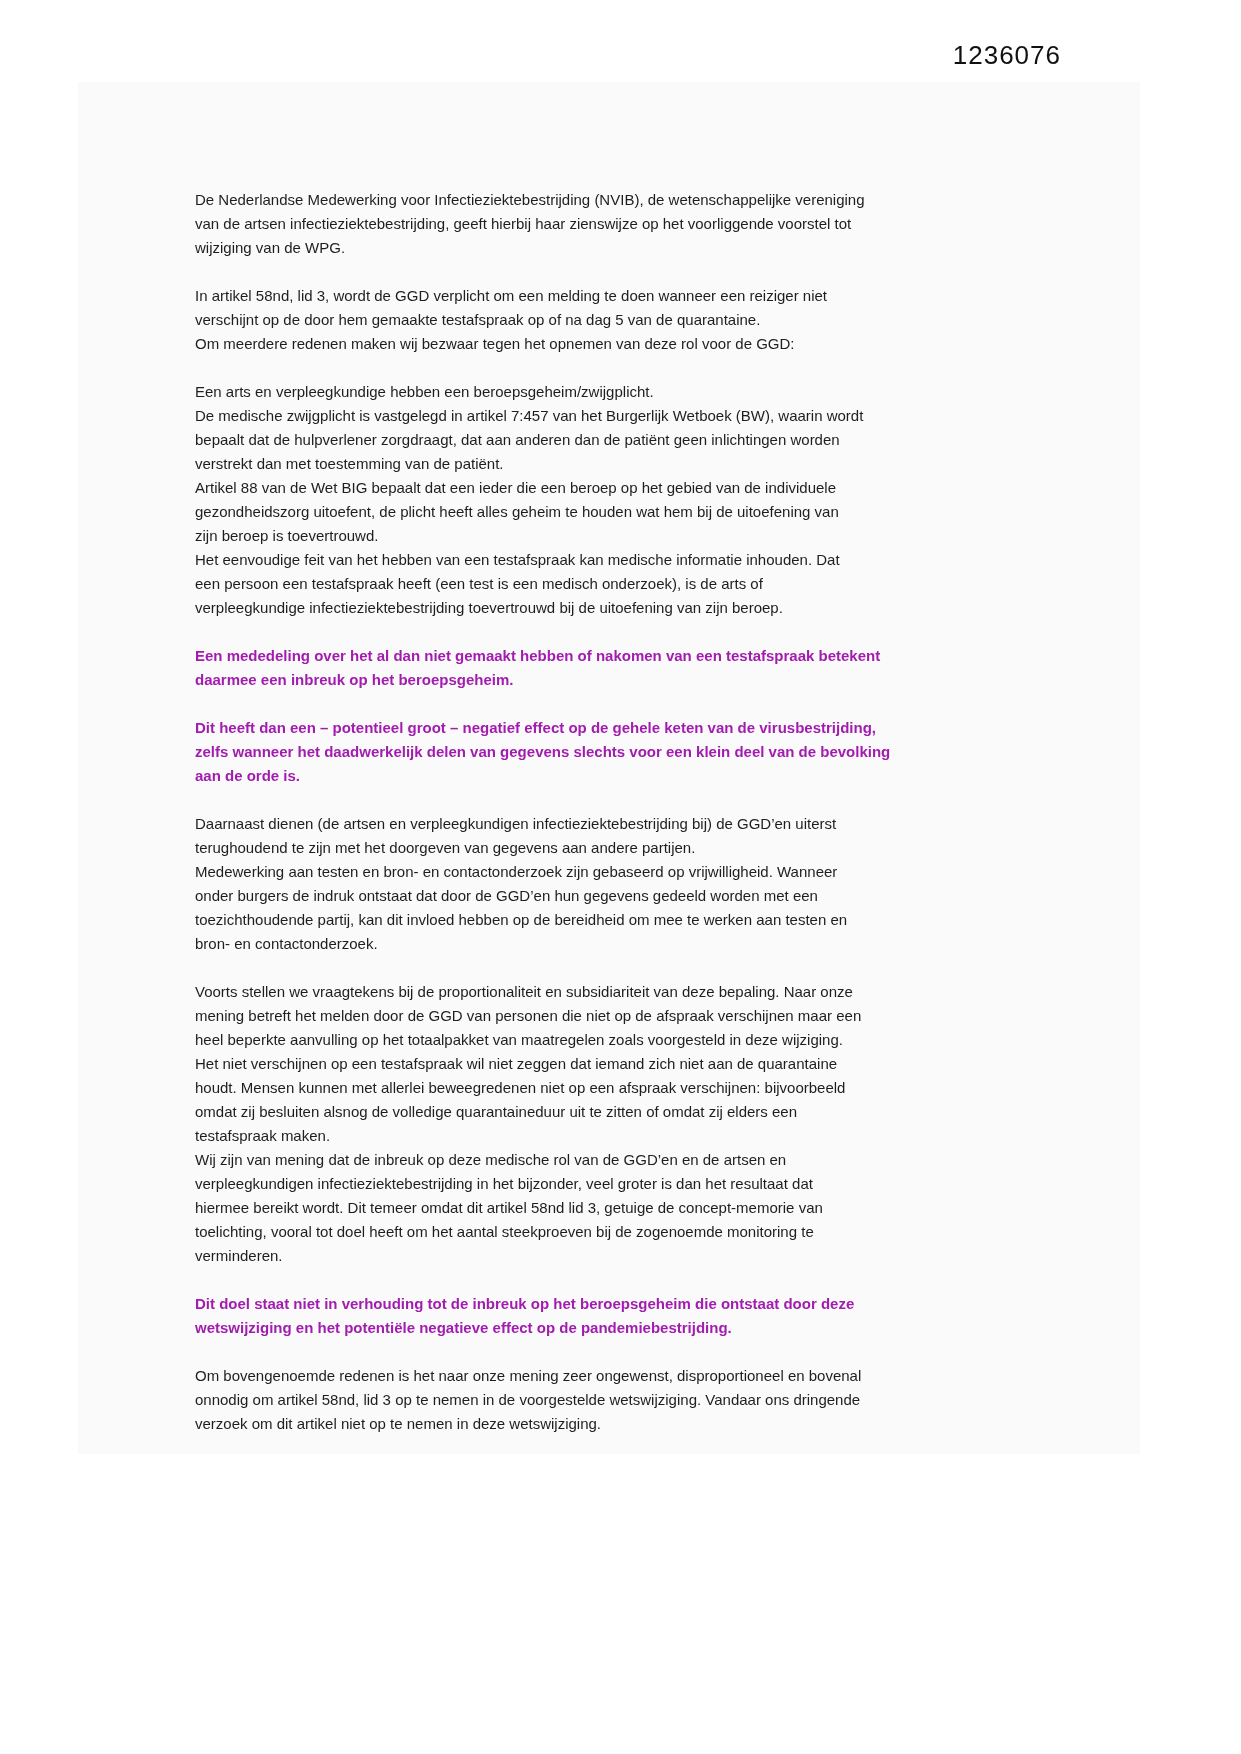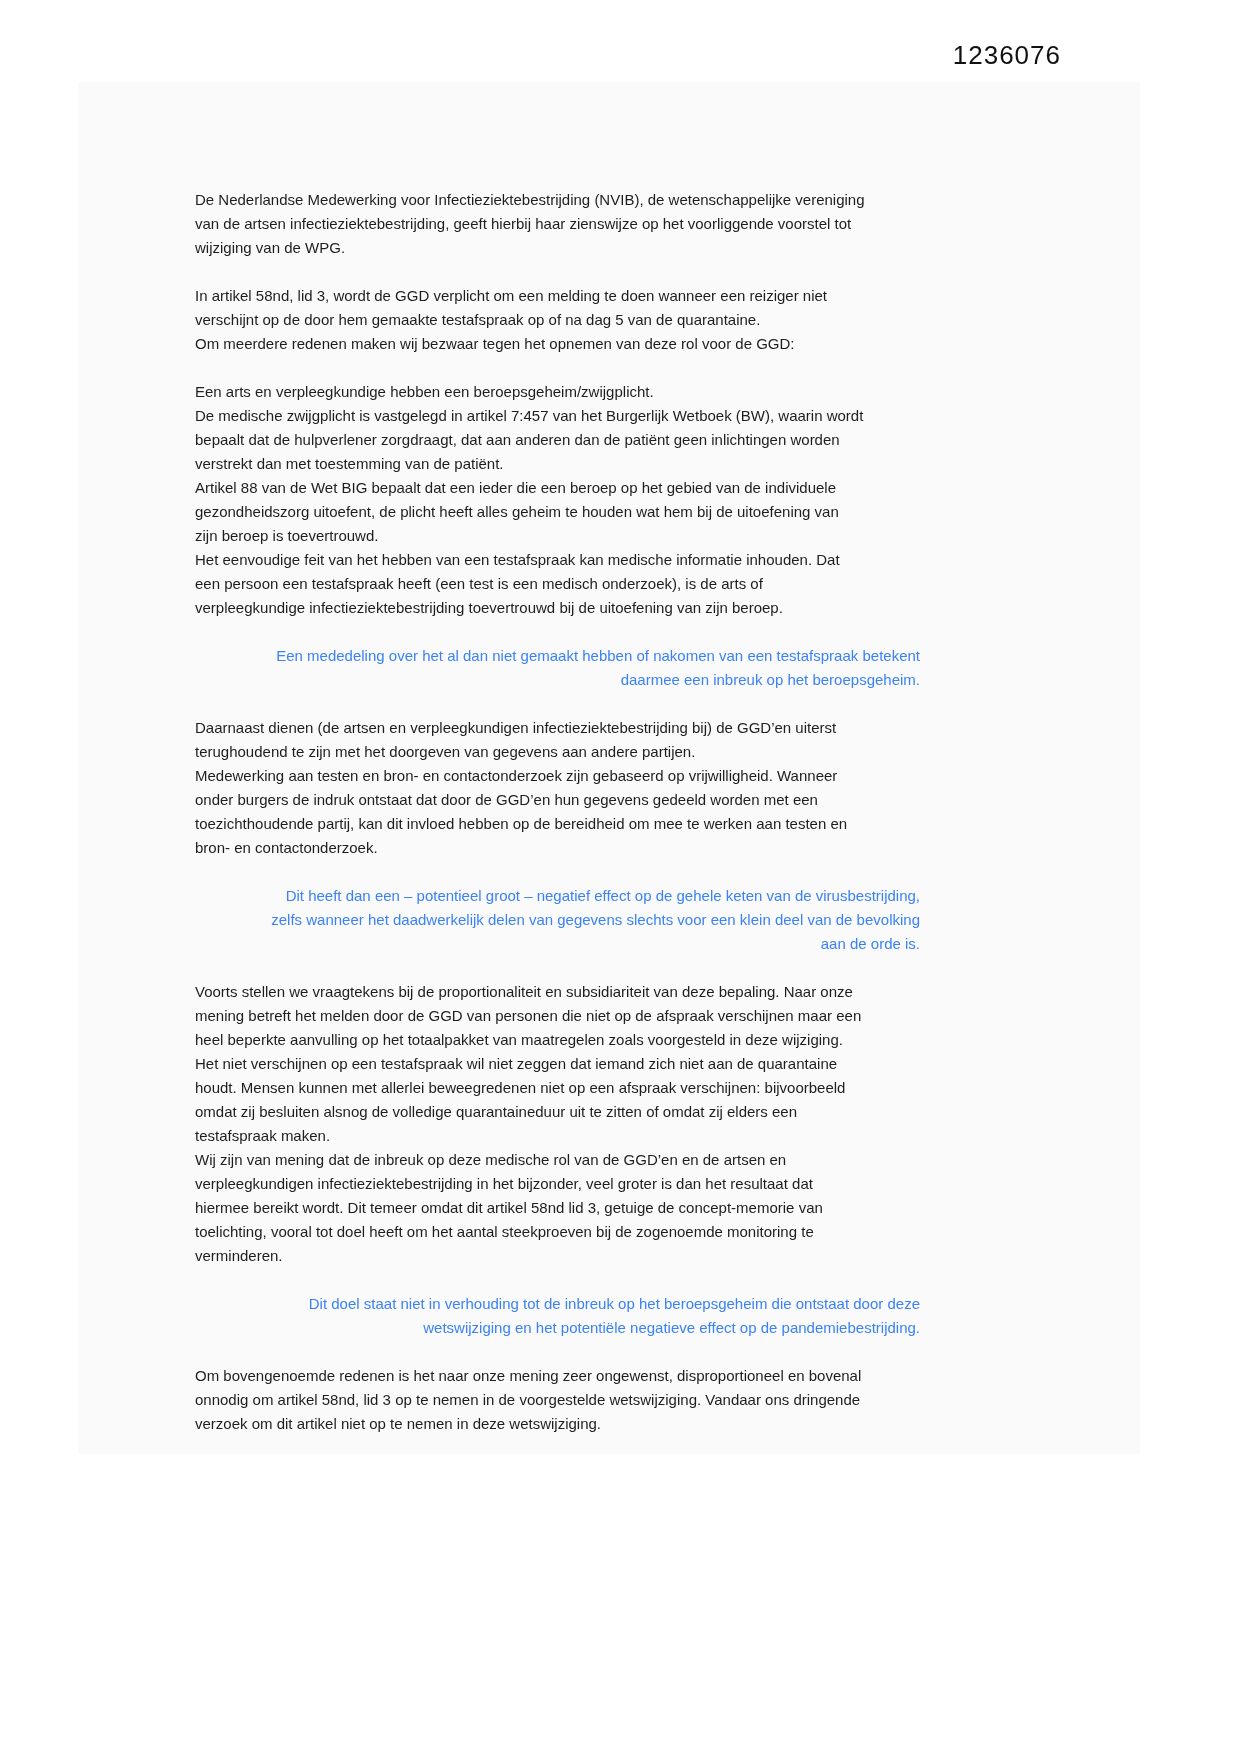--- a/index.html
+++ b/index.html
@@ -40,23 +40,22 @@
     width: 725px;
   }
   .para {
     margin: 0 0 24px 0;
     font-size: 15px;
     line-height: 24px;
     white-space: pre-line;   
     color: #1e1e1e;
   }
   .para.bold {
-    font-weight: normal;
-    color: #3b82f6;
-    text-align: right;
+    font-weight: bold;
+    color: #a21caf;
   }
 </style>
 </head>
 <body>
 
 <div class="page">
   <div class="scan-tint"></div>
 
   <div class="doc-number">1236076</div>
 
@@ -72,29 +71,29 @@
 bepaalt dat de hulpverlener zorgdraagt, dat aan anderen dan de patiënt geen inlichtingen worden
 verstrekt dan met toestemming van de patiënt.
 Artikel 88 van de Wet BIG bepaalt dat een ieder die een beroep op het gebied van de individuele
 gezondheidszorg uitoefent, de plicht heeft alles geheim te houden wat hem bij de uitoefening van
 zijn beroep is toevertrouwd.
 Het eenvoudige feit van het hebben van een testafspraak kan medische informatie inhouden. Dat
 een persoon een testafspraak heeft (een test is een medisch onderzoek), is de arts of
 verpleegkundige infectieziektebestrijding toevertrouwd bij de uitoefening van zijn beroep.</p>
     <p class="para bold">Een mededeling over het al dan niet gemaakt hebben of nakomen van een testafspraak betekent
 daarmee een inbreuk op het beroepsgeheim.</p>
+    <p class="para bold">Dit heeft dan een – potentieel groot – negatief effect op de gehele keten van de virusbestrijding,
+zelfs wanneer het daadwerkelijk delen van gegevens slechts voor een klein deel van de bevolking
+aan de orde is.</p>
     <p class="para">Daarnaast dienen (de artsen en verpleegkundigen infectieziektebestrijding bij) de GGD’en uiterst
 terughoudend te zijn met het doorgeven van gegevens aan andere partijen.
 Medewerking aan testen en bron- en contactonderzoek zijn gebaseerd op vrijwilligheid. Wanneer
 onder burgers de indruk ontstaat dat door de GGD’en hun gegevens gedeeld worden met een
 toezichthoudende partij, kan dit invloed hebben op de bereidheid om mee te werken aan testen en
 bron- en contactonderzoek.</p>
-    <p class="para bold">Dit heeft dan een – potentieel groot – negatief effect op de gehele keten van de virusbestrijding,
-zelfs wanneer het daadwerkelijk delen van gegevens slechts voor een klein deel van de bevolking
-aan de orde is.</p>
     <p class="para">Voorts stellen we vraagtekens bij de proportionaliteit en subsidiariteit van deze bepaling. Naar onze
 mening betreft het melden door de GGD van personen die niet op de afspraak verschijnen maar een
 heel beperkte aanvulling op het totaalpakket van maatregelen zoals voorgesteld in deze wijziging.
 Het niet verschijnen op een testafspraak wil niet zeggen dat iemand zich niet aan de quarantaine
 houdt. Mensen kunnen met allerlei beweegredenen niet op een afspraak verschijnen: bijvoorbeeld
 omdat zij besluiten alsnog de volledige quarantaineduur uit te zitten of omdat zij elders een
 testafspraak maken.
 Wij zijn van mening dat de inbreuk op deze medische rol van de GGD’en en de artsen en
 verpleegkundigen infectieziektebestrijding in het bijzonder, veel groter is dan het resultaat dat
 hiermee bereikt wordt. Dit temeer omdat dit artikel 58nd lid 3, getuige de concept-memorie van

